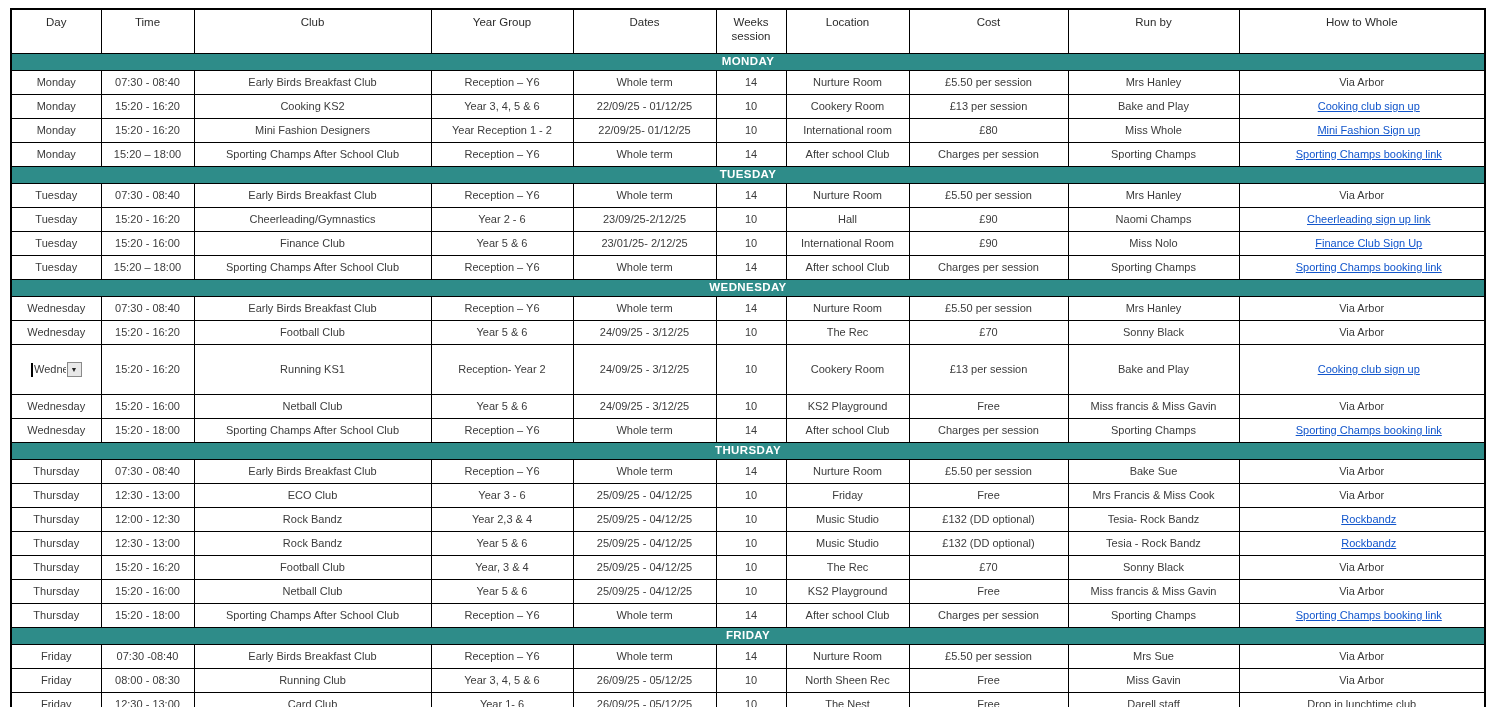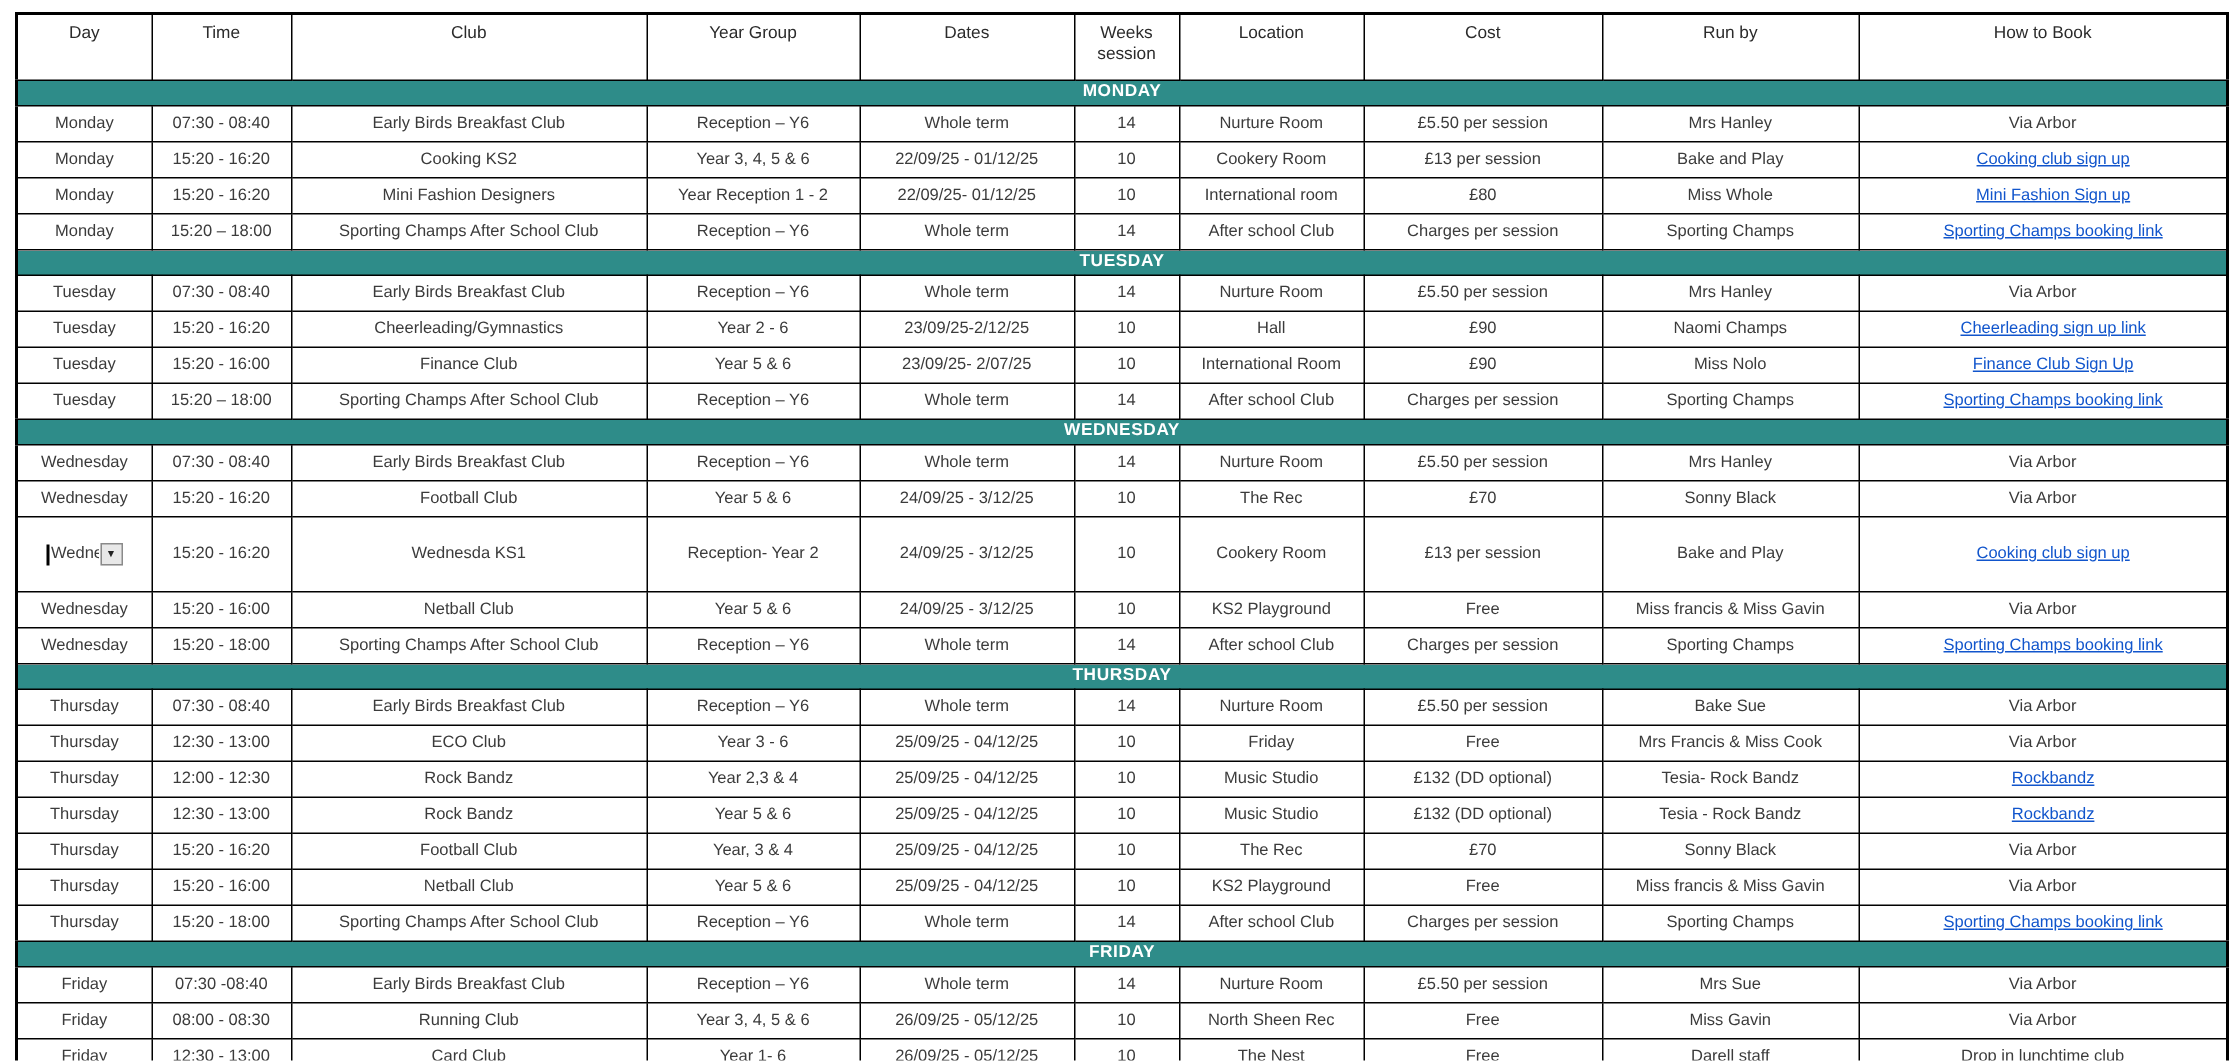--- a/index.html
+++ b/index.html
@@ -51,21 +51,21 @@
       <tr>
           <th>Day</th>
           <th>Time</th>
           <th>Club</th>
           <th>Year Group</th>
           <th>Dates</th>
           <th>Weeks session</th>
           <th>Location</th>
           <th>Cost</th>
           <th>Run by</th>
-          <th>How to Book</th>
+          <th>How to Whole</th>
         </tr>
     </thead>
     <tbody>
         <tr class="band">
           <td colspan="10">MONDAY</td>
         </tr>
         <tr>
           <td>Monday</td>
           <td>07:30 - 08:40</td>
           <td>Early  Birds Breakfast Club</td>
@@ -138,21 +138,21 @@
           <td>Hall</td>
           <td>£90</td>
           <td>Naomi Champs</td>
           <td><a class="booklink" href="#">Cheerleading sign up link</a></td>
         </tr>
         <tr>
           <td>Tuesday</td>
           <td>15:20 - 16:00</td>
           <td>Finance Club</td>
           <td>Year  5 &amp; 6</td>
-          <td>23/09/25- 2/07/25</td>
+          <td>23/01/25- 2/12/25</td>
           <td>10</td>
           <td>International Room</td>
           <td>£90</td>
           <td>Miss Nolo</td>
           <td><a class="booklink" href="#">Finance Club Sign Up</a></td>
         </tr>
         <tr>
           <td>Tuesday</td>
           <td>15:20 – 18:00</td>
           <td>Sporting Champs After School Club</td>
@@ -195,21 +195,21 @@
           <td>
             <span class="editcell">
               <span class="caret"></span>
               <span class="txt">Wednesda</span>
               <button class="dd-btn">
                 <span>▼</span>
               </button>
             </span>
           </td>
           <td>15:20 - 16:20</td>
-          <td>Wednesda KS1</td>
+          <td>Running KS1</td>
           <td>Reception- Year 2</td>
           <td>24/09/25 - 3/12/25</td>
           <td>10</td>
           <td>Cookery Room</td>
           <td>£13 per session</td>
           <td>Bake and Play</td>
           <td><a class="booklink" href="#">Cooking club sign up</a></td>
         </tr>
         <tr>
           <td>Wednesday</td>

